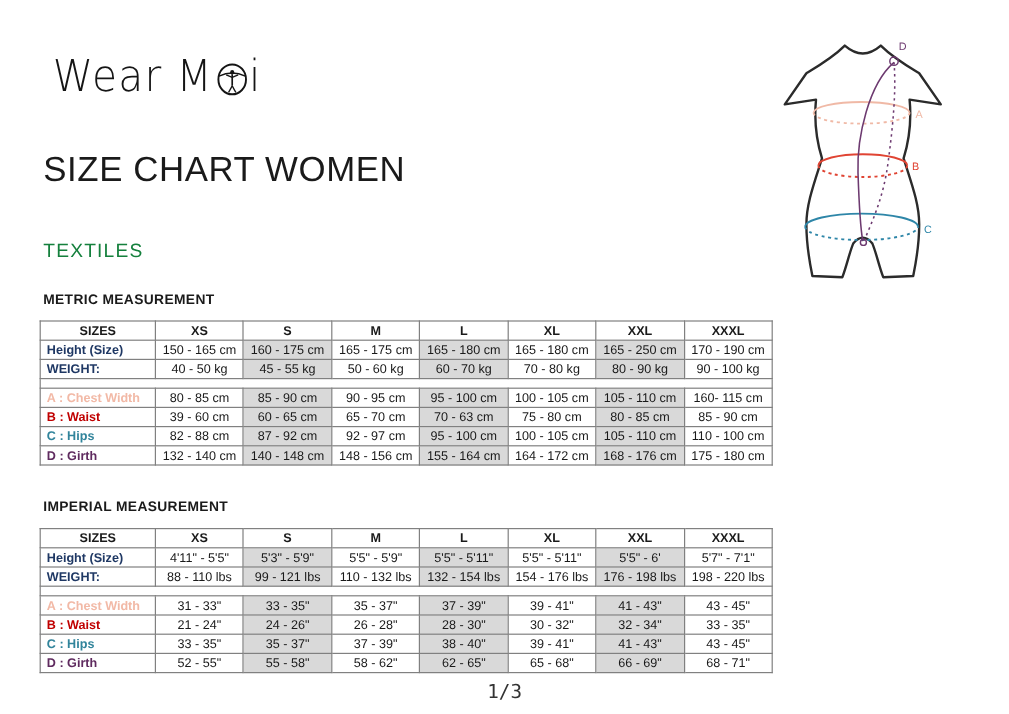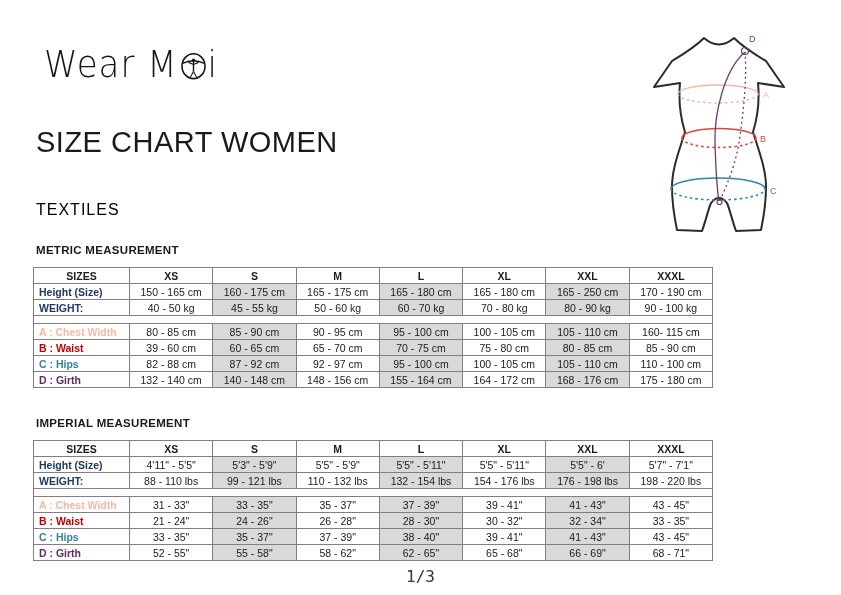--- a/index.html
+++ b/index.html
@@ -23,31 +23,31 @@
     transform: scaleY(1.08);
   }
   .logo svg { margin: 2px 1px 0 2px; }
   
   .title {
     position: absolute; left: 36px; top: 126px;
     font-size: 29px; font-weight: 500; letter-spacing: 0.5px; color:#1a1a1a;
   }
   .subtitle {
     position: absolute; left: 36px; top: 201px;
-    font-size: 16px; font-weight: 500; letter-spacing: 1px; color:#000000;
+    font-size: 16px; font-weight: 500; letter-spacing: 1px; color:#15803d;
   }
   .section-title {
     position: absolute; left: 36px;
     font-size: 11.5px; font-weight: bold; letter-spacing: 0.3px; color:#1a1a1a;
   }
   .section-title.metric   { top: 244px; }
   .section-title.imperial { top: 417px; }
   
   table.sizes {
-    position: absolute; left: 33px; width: 680px;
+    position: absolute; left: 33px; width: 611px;
     border-collapse: collapse; table-layout: fixed;
     font-size: 10.5px;
   }
   table.metric   { top: 267px; }
   table.imperial { top: 440px; }
   .sizes th, .sizes td {
     border: 1px solid #808080;
     text-align: center; vertical-align: middle;
     height: 16px; padding: 1px 2px;
     color: #1a1a1a;
@@ -178,21 +178,21 @@
           <td class="shade">95 - 100 cm</td>
           <td>100 - 105 cm</td>
           <td class="shade">105 - 110 cm</td>
           <td>160- 115 cm</td>
         </tr>
         <tr>
           <td class="rowlabel" style="color: rgb(192, 0, 0);">B : Waist</td>
           <td>39 - 60 cm</td>
           <td class="shade">60 - 65 cm</td>
           <td>65 - 70 cm</td>
-          <td class="shade">70 - 75 cm</td>
+          <td class="shade">70 - 63 cm</td>
           <td>75 - 80 cm</td>
           <td class="shade">80 - 85 cm</td>
           <td>85 - 90 cm</td>
         </tr>
         <tr>
           <td class="rowlabel" style="color: rgb(49, 132, 155);">C : Hips</td>
           <td>82 - 88 cm</td>
           <td class="shade">87 - 92 cm</td>
           <td>92 - 97 cm</td>
           <td class="shade">95 - 100 cm</td>

